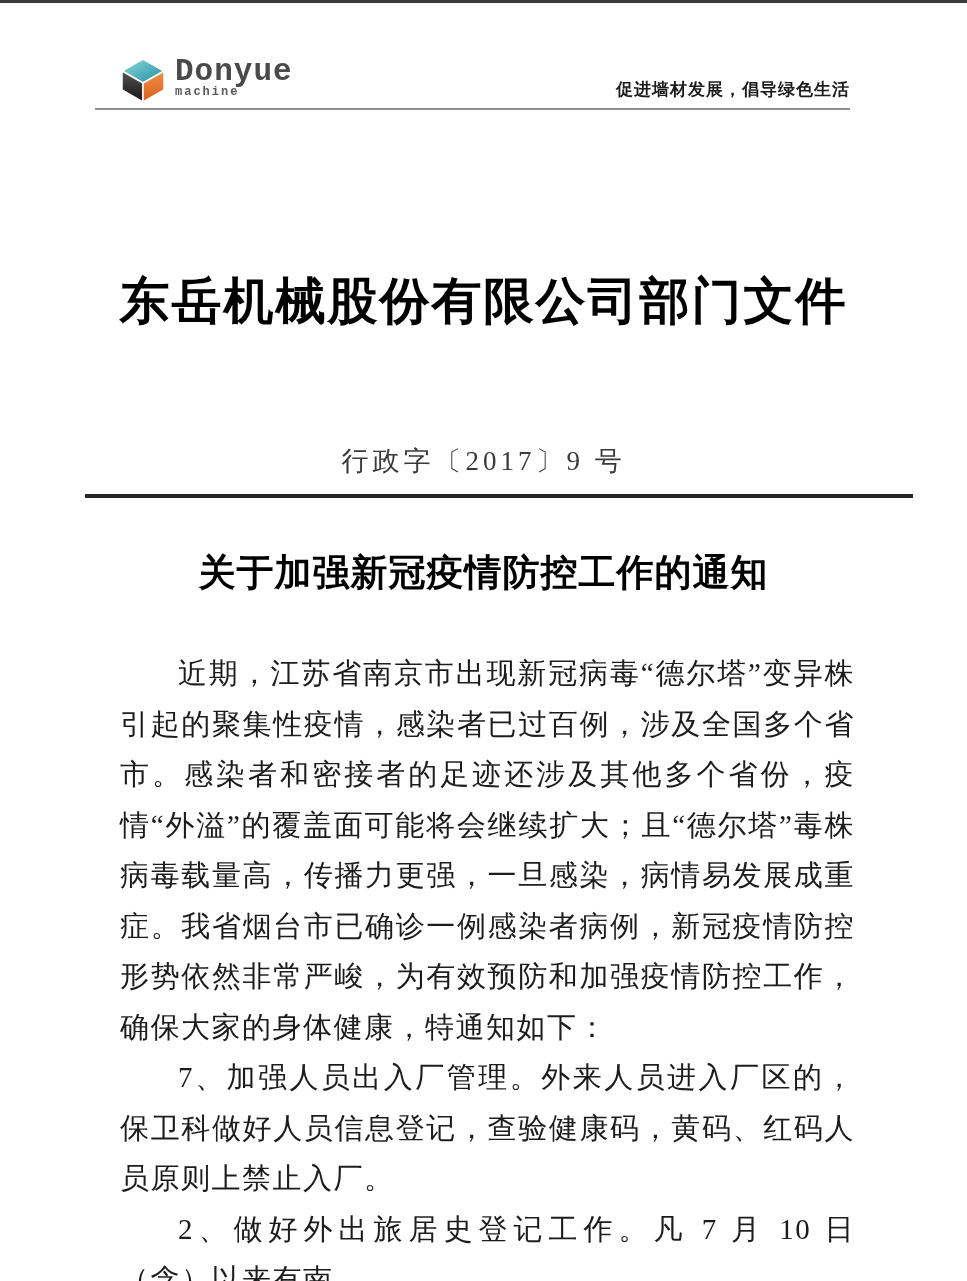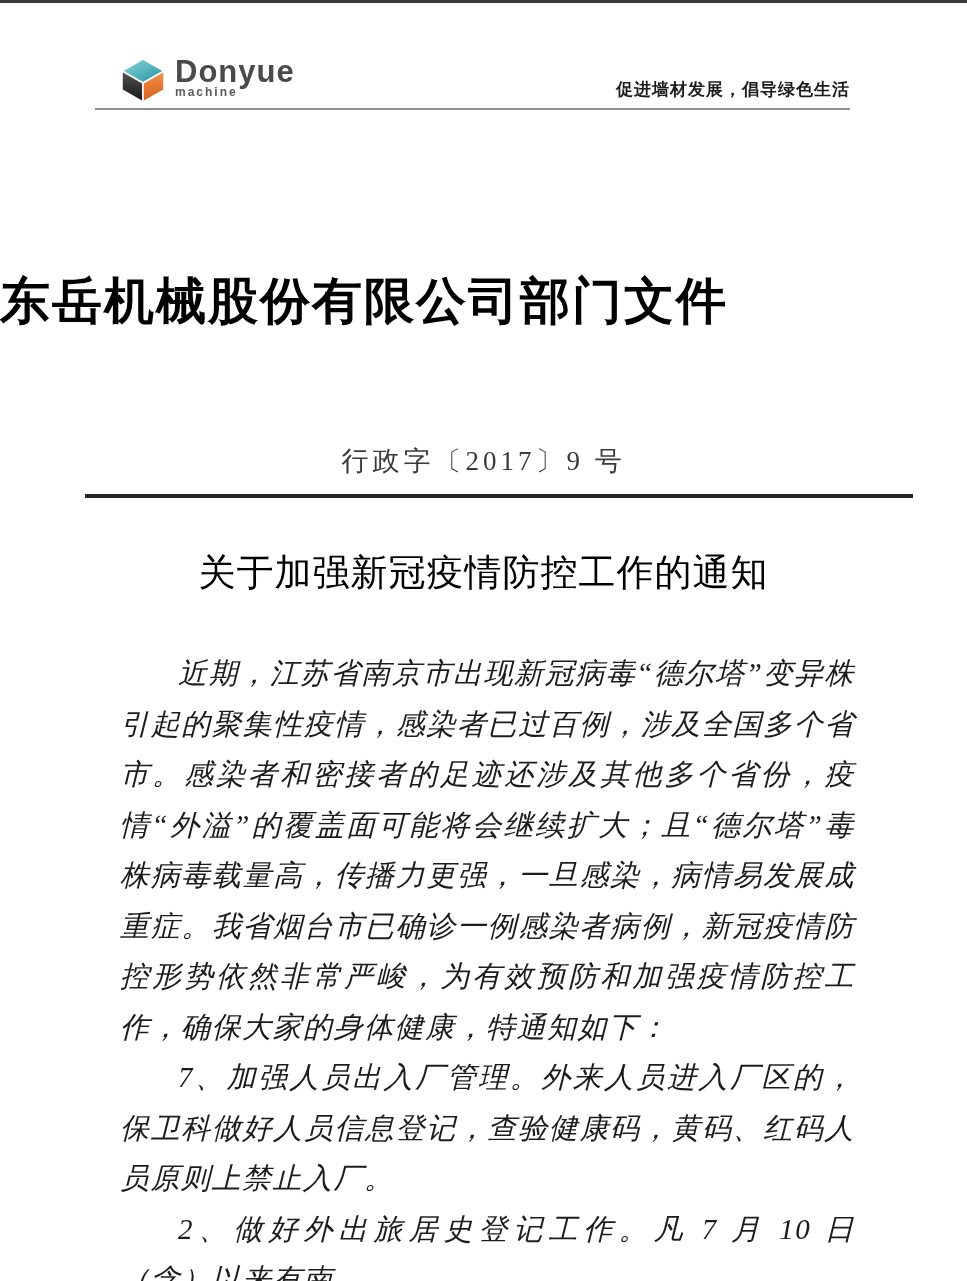--- a/index.html
+++ b/index.html
@@ -33,21 +33,21 @@
   .logo {
     display: flex;
     align-items: flex-start;
     margin-left: 25px;
   }
   .logo svg { display: block; }
   .logo-text {
     margin-left: 9px;
     display: flex;
     flex-direction: column;
-    font-family: Liberation Sans, sans-serif;
+    font-family: Liberation Mono, monospace;
   }
   .brand {
     font-size: 31px;
     font-weight: bold;
     color: #4a4a4a;
     line-height: 30px;
     letter-spacing: 1px;
   }
   .brand-sub {
     font-size: 12px;
@@ -60,21 +60,21 @@
     font-family: "Liberation Sans", "DejaVu Sans", sans-serif;
     font-size: 17px;
     font-weight: bold;
     color: #1b1b1b;
     letter-spacing: 1px;
     margin-bottom: 3px;
   }
   
   .doc-title {
     margin-top: 158px;
-    text-align: left;
+    text-align: center;
     font-size: 50px;
     font-weight: bold;
     color: #000;
     letter-spacing: 2px;
   }
   .doc-number {
     margin-top: 108px;
     text-align: center;
     font-size: 27px;
     color: #3a3a3a;
@@ -83,35 +83,35 @@
   .rule {
     margin: 15px 0 0 85px;
     width: 828px;
     height: 4px;
     background: #262626;
   }
   .subject {
     margin-top: 50px;
     text-align: center;
     font-size: 37px;
-    font-weight: normal;
+    font-weight: bold;
     color: #000;
     letter-spacing: 1px;
   }
   
   .body {
     margin: 50px 112px 0 120px;
     font-size: 29px;
     line-height: 50.5px;
     text-align: justify;
     text-justify: inter-ideograph;
     letter-spacing: 1.5px;
     color: #1c1c1c;
   }
-  .body p.indent { text-indent: 2em; font-style: italic; }
+  .body p.indent { text-indent: 2em; }
 </style>
 </head>
 <body>
 
 <div class="page">
   <div class="top-strip"></div>
 
   <div class="header">
     <div class="logo">
       <svg width="46" height="47" viewBox="0 0 46 47">

